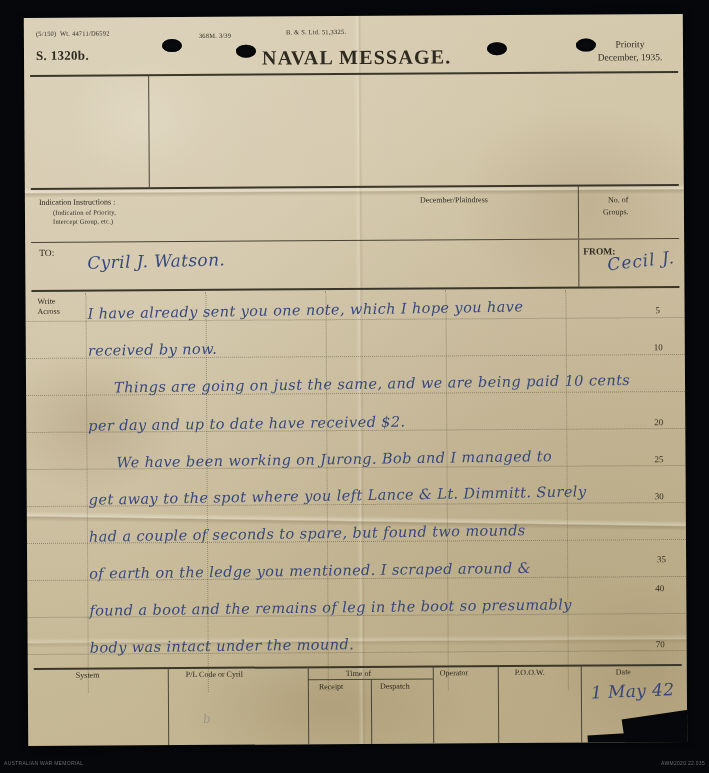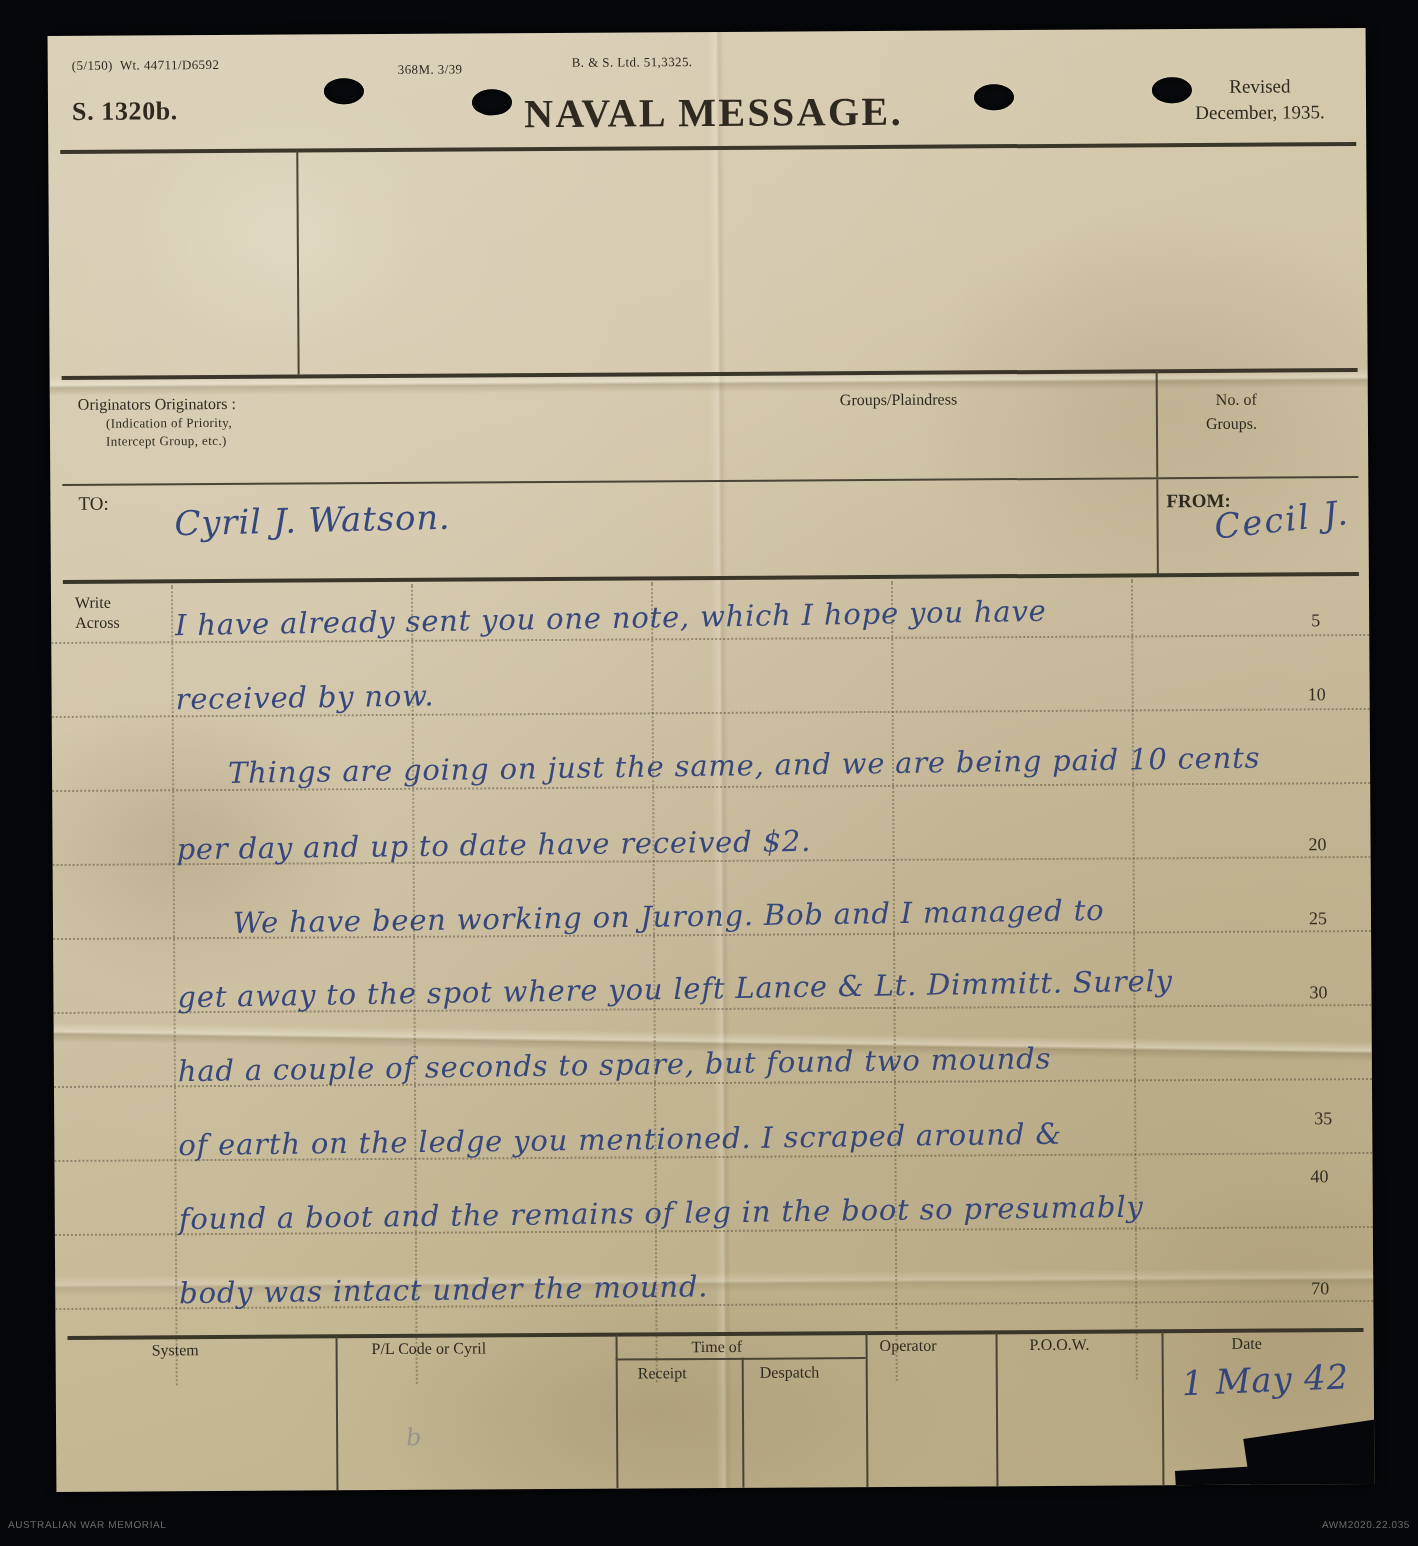--- a/index.html
+++ b/index.html
@@ -175,39 +175,39 @@
     <div class="fold f3"></div>
 
     <div class="p tiny" style="left:12px; top:12px;">(5/150)  Wt. 44711/D6592</div>
     <div class="p tiny" style="left:175px; top:15px;">368M. 3/39</div>
     <div class="p tiny" style="left:262px; top:12px;">B. &amp; S. Ltd. 51,3325.</div>
 
     <div class="p form-no" style="left:12px; top:31px;">S. 1320b.</div>
 
     <div class="p title" style="left:238px; top:30px;">NAVAL MESSAGE.</div>
 
-    <div class="p rev" style="left:565px; top:25px; width:82px;">Revised</div>
+    <div class="p rev" style="left:565px; top:25px; width:82px;">Priority</div>
     <div class="p rev" style="left:555px; top:38px; width:102px;">December, 1935.</div>
 
     <div class="hole" style="left:138px; top:22px;"></div>
     <div class="hole" style="left:212px; top:28px;"></div>
     <div class="hole" style="left:463px; top:27px;"></div>
     <div class="hole" style="left:552px; top:24px;"></div>
 
     <div class="rule thick" style="left:6px; top:57px; width:648px;"></div>
 
     <div class="vrule" style="left:124px; top:58px; height:112px;"></div>
 
     <div class="rule thick" style="left:6px; top:170px; width:648px;"></div>
 
-    <div class="p small" style="left:14px; top:180px;">Originators Originators :</div>
+    <div class="p small" style="left:14px; top:180px;">Indication Instructions :</div>
     <div class="p tiny" style="left:28px; top:191px;">(Indication of Priority,</div>
     <div class="p tiny" style="left:28px; top:200px;">Intercept Group, etc.)</div>
 
-    <div class="p small" style="left:395px; top:180px;">Groups/Plaindress</div>
+    <div class="p small" style="left:395px; top:180px;">December/Plaindress</div>
 
     <div class="vrule" style="left:553px; top:171px; height:53px;"></div>
     <div class="p small" style="left:583px; top:181px;">No. of</div>
     <div class="p small" style="left:578px; top:193px;">Groups.</div>
 
     <div class="rule" style="left:6px; top:224px; width:648px;"></div>
 
     <div class="p med" style="left:14px; top:230px;">TO:</div>
     <div class="hw big" style="left:62px; top:235px; transform:rotate(-1deg);">Cyril J. Watson.</div>
 

